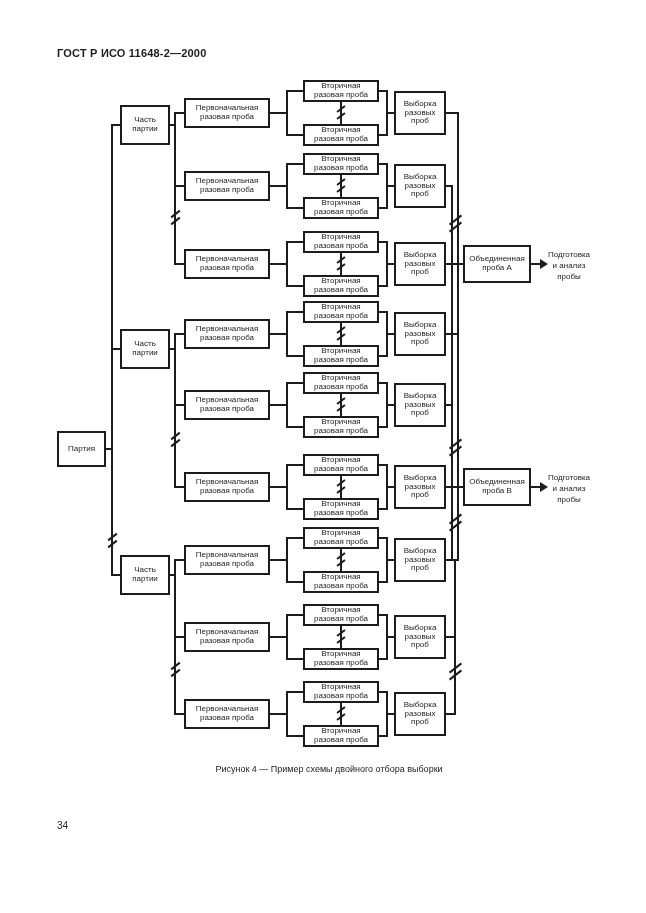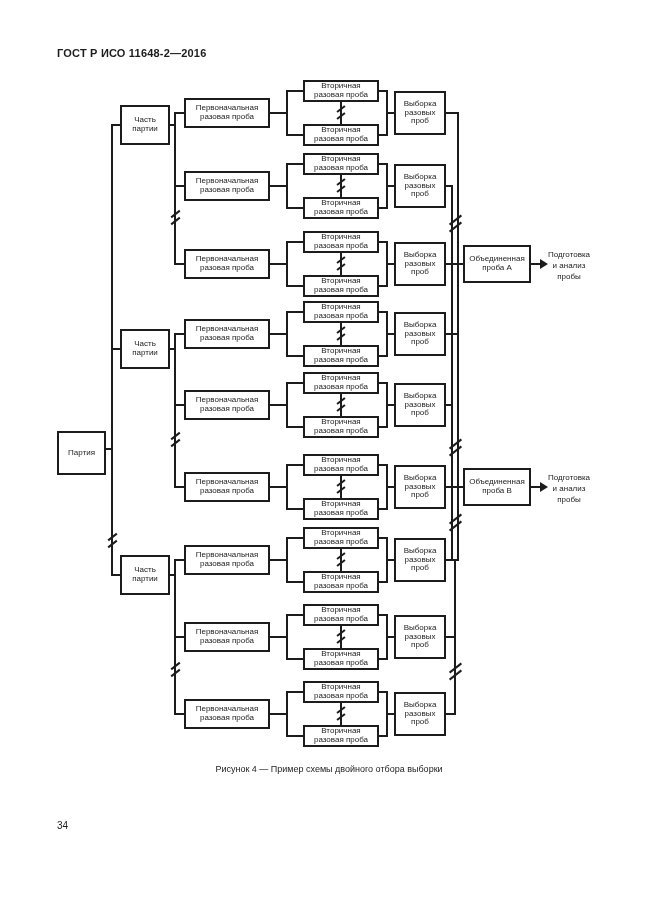--- a/index.html
+++ b/index.html
@@ -36,23 +36,23 @@
   }
   .flabel {
     position:absolute; font-size:8px; line-height:1.35;
     text-align:center; white-space:pre-line; color:var(--ink);
   }
 </style>
 </head>
 <body>
 
 <div class="page">
-  <div class="doc-header">ГОСТ Р ИСО 11648-2—2016</div>
+  <div class="doc-header">ГОСТ Р ИСО 11648-2—2000</div>
   <div class="diagram">
-      <div class="box" style="left: 57px; top: 431px; width: 49px; height: 44px;">Партия</div>
+      <div class="box" style="left: 57px; top: 431px; width: 49px; height: 36px;">Партия</div>
       <div class="line" style="left: 106px; top: 448px; width: 7px; height: 2px;"></div>
       <div class="line" style="left: 111px; top: 124px; width: 2px; height: 452px;"></div>
       <div class="brk" style="left: 104.5px; top: 533px; width: 15px; height: 16px;">
         <div class="slash" style="left: 2px; top: 3px; width: 11px;"></div>
         <div class="slash" style="left: 2px; top: 10px; width: 11px;"></div>
       </div>
       <div class="line" style="left: 113px; top: 124px; width: 7px; height: 2px;"></div>
       <div class="box" style="left: 120px; top: 105px; width: 50px; height: 40px;">Часть
 партии</div>
       <div class="line" style="left: 170px; top: 124px; width: 6px; height: 2px;"></div>

